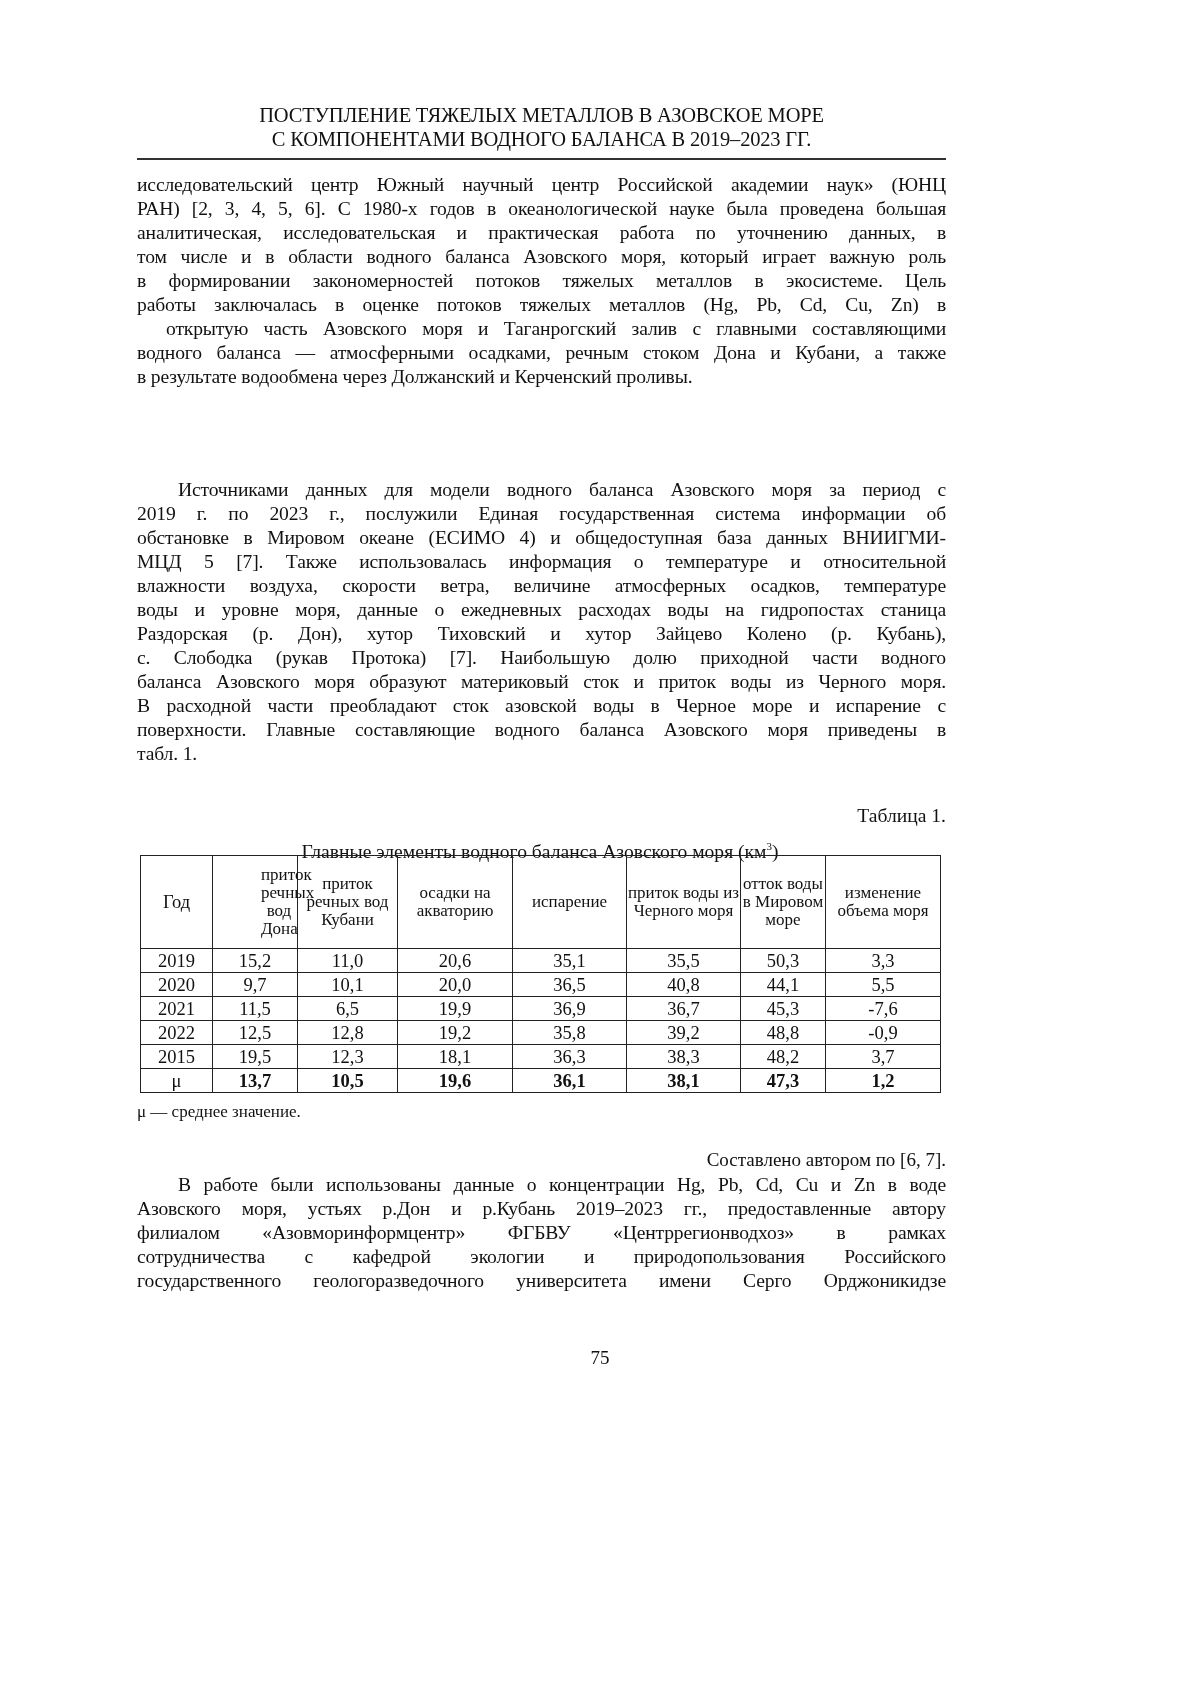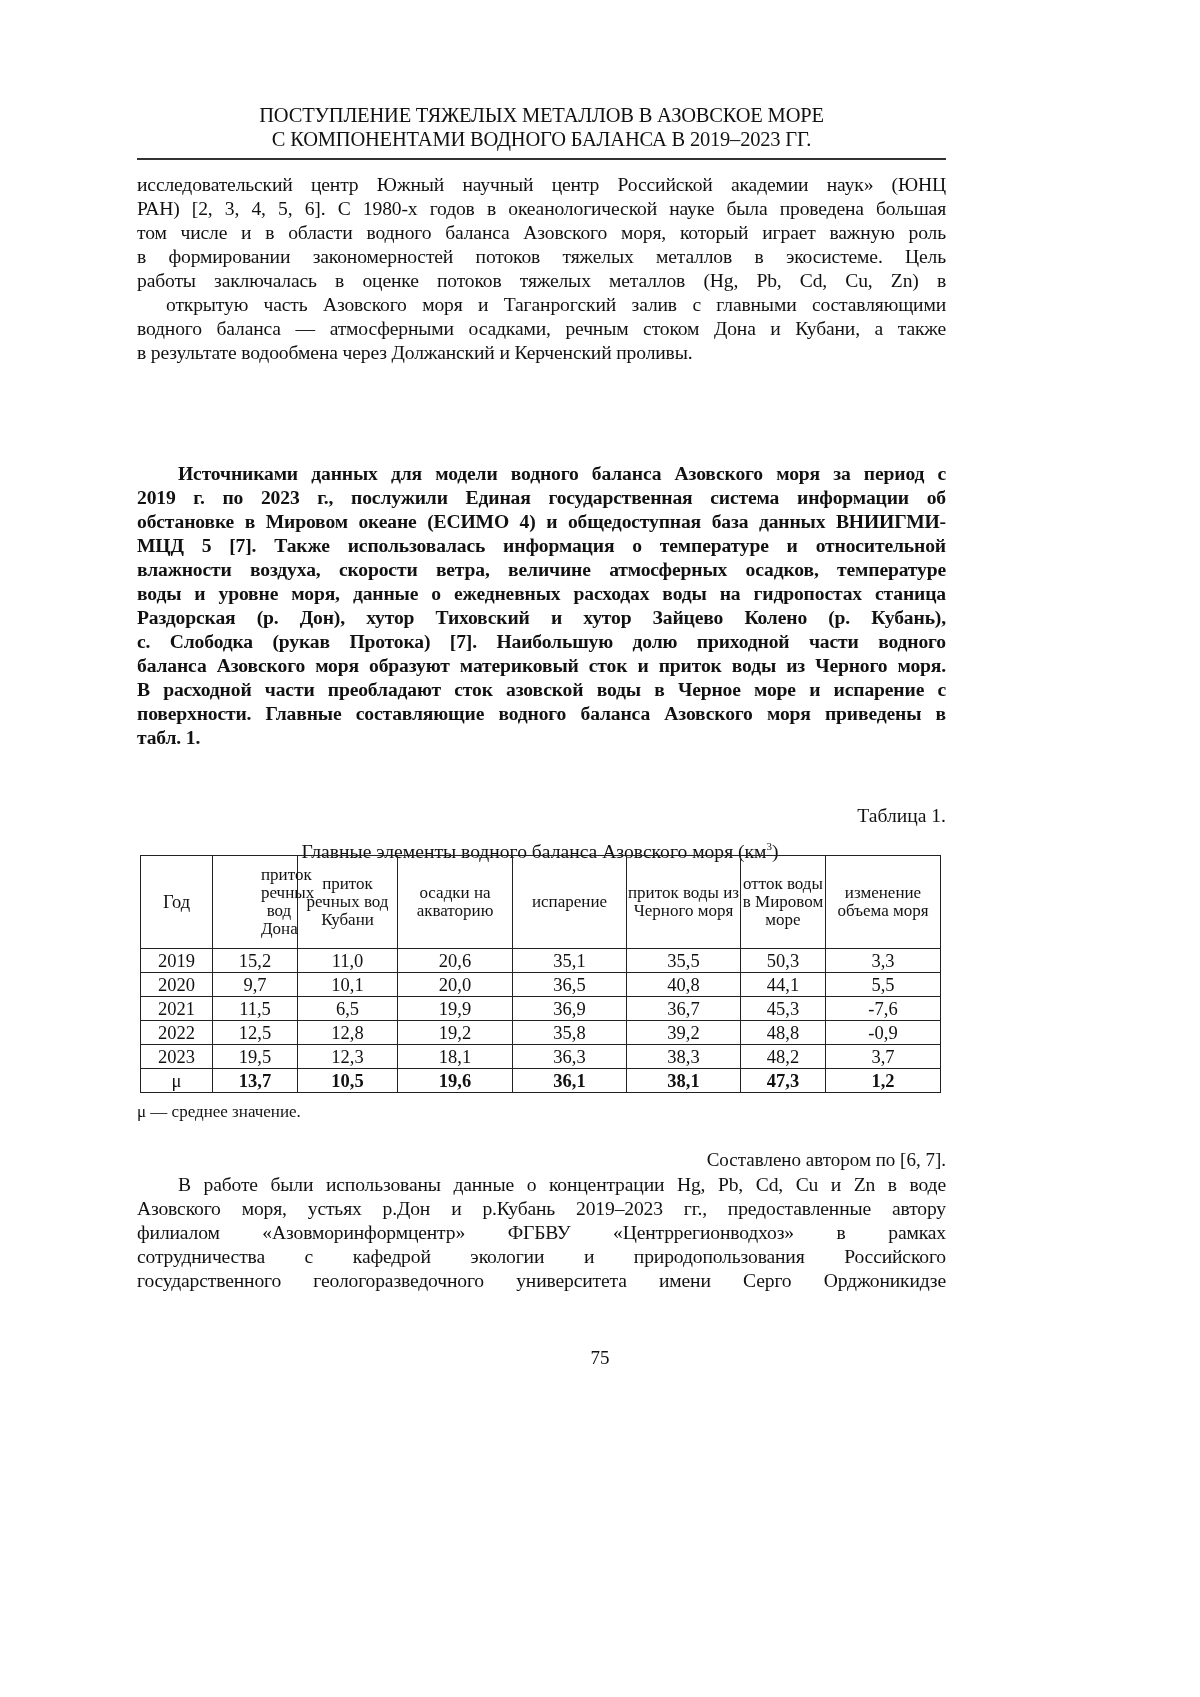--- a/index.html
+++ b/index.html
@@ -40,30 +40,31 @@
 
   <div class="running-head">
     <div>ПОСТУПЛЕНИЕ ТЯЖЕЛЫХ МЕТАЛЛОВ В АЗОВСКОЕ МОРЕ</div>
     <div>С КОМПОНЕНТАМИ ВОДНОГО БАЛАНСА В 2019–2023 ГГ.</div>
   </div>
   <div class="head-rule"></div>
 
   <div class="col para" style="top:173px;">
     <span class="line" style="white-space: nowrap;">исследовательский центр Южный научный центр Российской академии наук» (ЮНЦ</span>
     <span class="line" style="white-space: nowrap;">РАН) [2, 3, 4, 5, 6]. С 1980-х годов в океанологической науке была проведена большая</span>
+    <span class="line" style="white-space: nowrap;">аналитическая, исследовательская и практическая работа по уточнению данных, в</span>
     <span class="line" style="white-space: nowrap;">том числе и в области водного баланса Азовского моря, который играет важную роль</span>
     <span class="line" style="white-space: nowrap;">в формировании закономерностей потоков тяжелых металлов в экосистеме. Цель</span>
     <span class="line" style="white-space: nowrap;">работы заключалась в оценке потоков тяжелых металлов (Hg, Pb, Cd, Cu, Zn) в</span>
     <span class="line" style="white-space: nowrap; margin-left: 29px;">открытую часть Азовского моря и Таганрогский залив с главными составляющими</span>
     <span class="line" style="white-space: nowrap;">водного баланса — атмосферными осадками, речным стоком Дона и Кубани, а также</span>
     <span class="line last" style="white-space: nowrap;">в результате водообмена через Должанский и Керченский проливы.</span>
   </div>
 
 
-  <div class="col para" style="top:462px;font-weight:bold;">
+  <div class="col para" style="top:478px;">
     <span class="line indent" style="padding-left: 41px; text-indent: 0px; white-space: nowrap;">Источниками данных для модели водного баланса Азовского моря за период с</span>
     <span class="line" style="white-space: nowrap;">2019 г. по 2023 г., послужили Единая государственная система информации об</span>
     <span class="line" style="white-space: nowrap;">обстановке в Мировом океане (ЕСИМО 4) и общедоступная база данных ВНИИГМИ-</span>
     <span class="line" style="white-space: nowrap;">МЦД 5 [7]. Также использовалась информация о температуре и относительной</span>
     <span class="line" style="white-space: nowrap;">влажности воздуха, скорости ветра, величине атмосферных осадков, температуре</span>
     <span class="line" style="white-space: nowrap;">воды и уровне моря, данные о ежедневных расходах воды на гидропостах станица</span>
     <span class="line" style="white-space: nowrap;">Раздорская (р. Дон), хутор Тиховский и хутор Зайцево Колено (р. Кубань),</span>
     <span class="line" style="white-space: nowrap;">с. Слободка (рукав Протока) [7]. Наибольшую долю приходной части водного</span>
     <span class="line" style="white-space: nowrap;">баланса Азовского моря образуют материковый сток и приток воды из Черного моря.</span>
     <span class="line" style="white-space: nowrap;">В расходной части преобладают сток азовской воды в Черное море и испарение с</span>
@@ -132,21 +133,21 @@
         <td>2022</td>
         <td>12,5</td>
         <td>12,8</td>
         <td>19,2</td>
         <td>35,8</td>
         <td>39,2</td>
         <td>48,8</td>
         <td>-0,9</td>
       </tr>
       <tr>
-        <td>2023</td>
+        <td>2015</td>
         <td>19,5</td>
         <td>12,3</td>
         <td>18,1</td>
         <td>36,3</td>
         <td>38,3</td>
         <td>48,2</td>
         <td>3,7</td>
       </tr>
       <tr class="mean">
         <td style="font-weight:normal;">μ</td>

